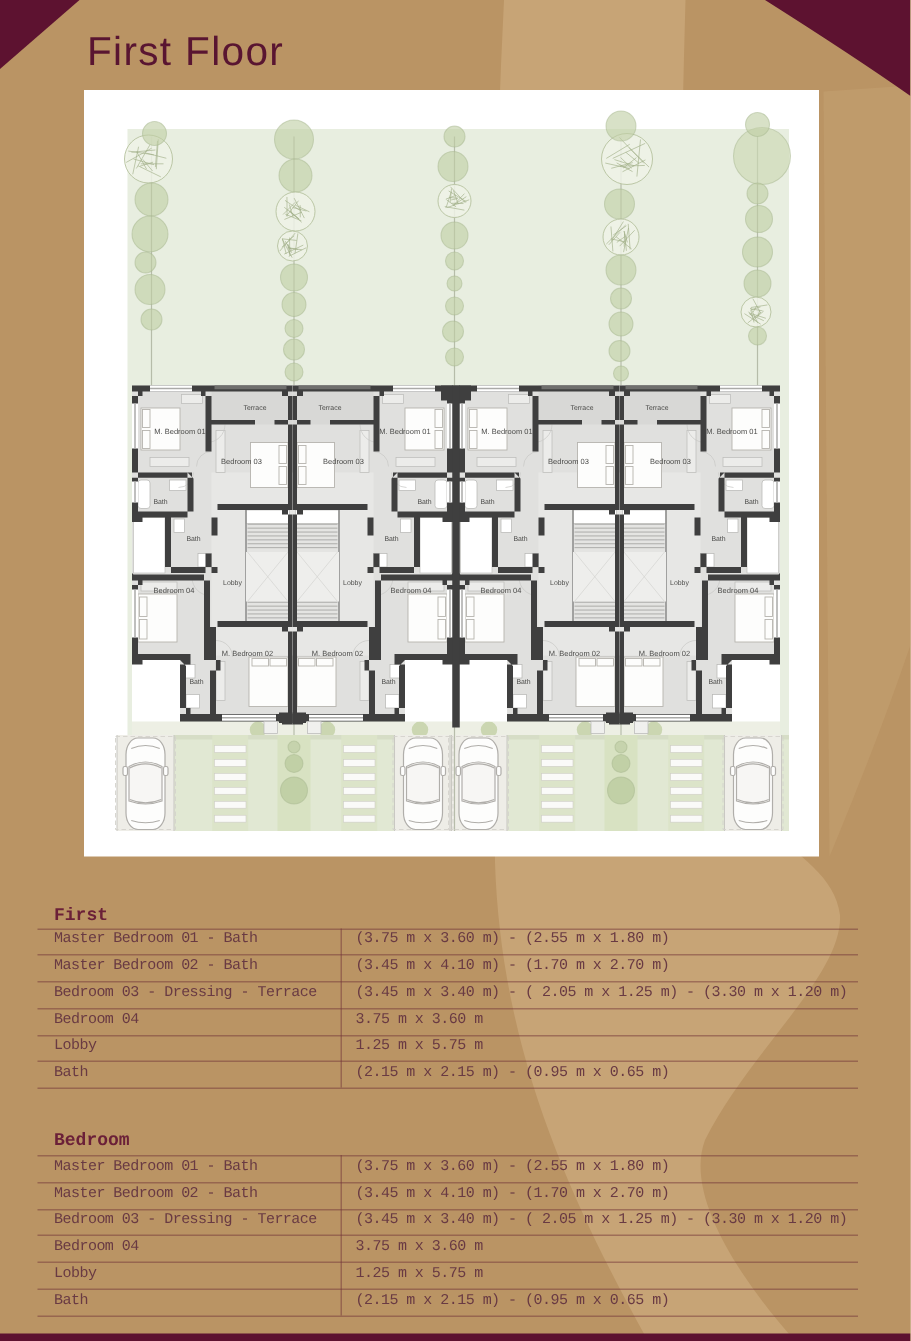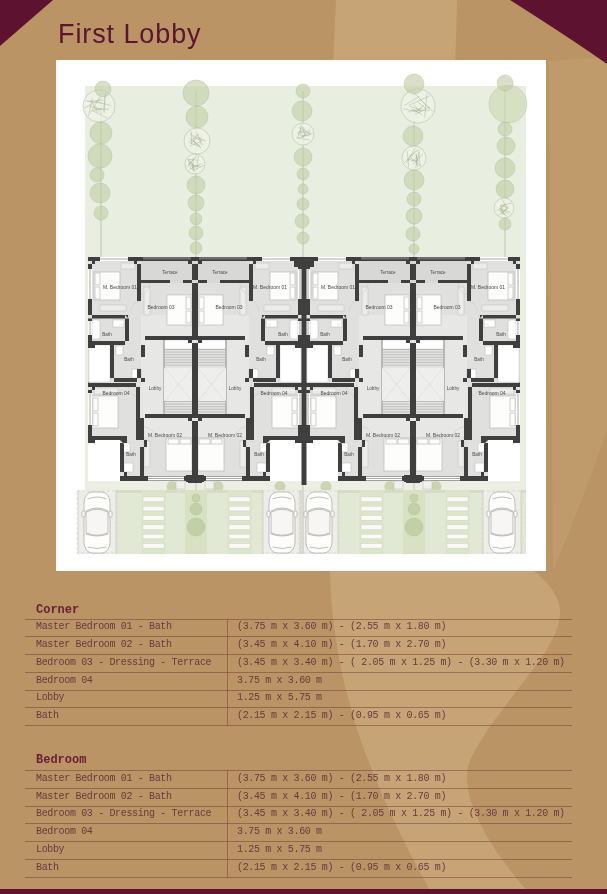--- a/index.html
+++ b/index.html
@@ -24,21 +24,21 @@
   <svg class="abs" style="left:0;top:0" width="120" height="60" viewBox="0 0 120 60">
     <path d="M0,0 L53,0 L0,46 Z" fill="#5d1230"></path>
   </svg>
 
   <svg class="abs" style="left:480px;top:0" width="127" height="70" viewBox="0 0 127 70">
     <path d="M127,64 Q90,38 30,0 L127,0 Z" fill="#5d1230"></path>
   </svg>
 
   <div class="abs" style="left:0;top:889px;width:607px;height:5px;background:#5d1230"></div>
 
-  <div class="abs" style="left:58px;top:19px;font-size:27px;color:#591531;letter-spacing:0.9px;">First Lobby</div>
+  <div class="abs" style="left:58px;top:19px;font-size:27px;color:#591531;letter-spacing:0.9px;">First Floor</div>
 
   <div class="abs" style="left:56px;top:59.5px;width:490px;height:511.5px;background:#ffffff;"></div>
 
   <svg class="abs" style="left:56px;top:61px" width="490" height="510" viewBox="0 0 490 510">
 
 <rect x="29" y="25" width="441" height="404" fill="#e8eee0"></rect>
 
 <rect x="32" y="420" width="432" height="9" fill="#edefe4"></rect>
 <g fill="#c2d0a4" fill-opacity="0.8">
 <circle cx="116" cy="425.5" r="5.5"></circle>
@@ -356,21 +356,21 @@
 
 <rect x="389.5" y="429" width="24" height="64" fill="#dce4c9"></rect>
 <rect x="391.0" y="436.0" width="21" height="4.6" fill="#fafaf8" stroke="#cfcdc7" stroke-width="0.4"></rect>
       <rect x="391.0" y="445.3" width="21" height="4.6" fill="#fafaf8" stroke="#cfcdc7" stroke-width="0.4"></rect>
       <rect x="391.0" y="454.6" width="21" height="4.6" fill="#fafaf8" stroke="#cfcdc7" stroke-width="0.4"></rect>
       <rect x="391.0" y="463.9" width="21" height="4.6" fill="#fafaf8" stroke="#cfcdc7" stroke-width="0.4"></rect>
       <rect x="391.0" y="473.2" width="21" height="4.6" fill="#fafaf8" stroke="#cfcdc7" stroke-width="0.4"></rect>
       <rect x="391.0" y="482.5" width="21" height="4.6" fill="#fafaf8" stroke="#cfcdc7" stroke-width="0.4"></rect>
   </svg>
 
-  <div class="hdr" style="top:603.1px;">Corner</div>
+  <div class="hdr" style="top:603.1px;">First</div>
 
   <div class="abs line" style="left:25px;top:618.50px;width:547px;"></div>
     <div class="abs cell" style="left:36px;top:621.40px;">Master Bedroom 01 - Bath</div>
     <div class="abs cell" style="left:237px;top:621.40px;">(3.75 m x 3.60 m) - (2.55 m x 1.80 m)</div>
     <div class="abs line" style="left:25px;top:636.25px;width:547px;"></div>
     <div class="abs cell" style="left:36px;top:639.15px;">Master Bedroom 02 - Bath</div>
     <div class="abs cell" style="left:237px;top:639.15px;">(3.45 m x 4.10 m) - (1.70 m x 2.70 m)</div>
     <div class="abs line" style="left:25px;top:654.00px;width:547px;"></div>
     <div class="abs cell" style="left:36px;top:656.90px;">Bedroom 03 - Dressing - Terrace</div>
     <div class="abs cell" style="left:237px;top:656.90px;">(3.45 m x 3.40 m) - ( 2.05 m x 1.25 m) - (3.30 m x 1.20 m)</div>

